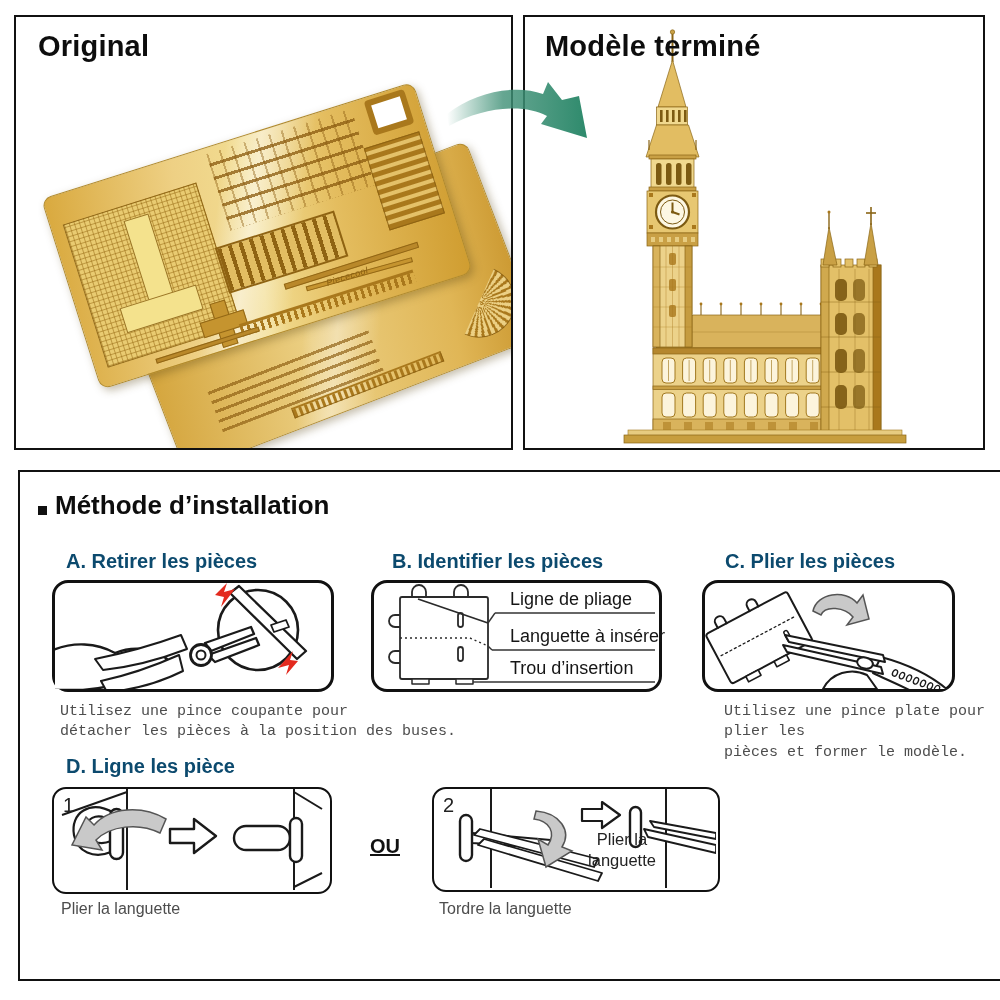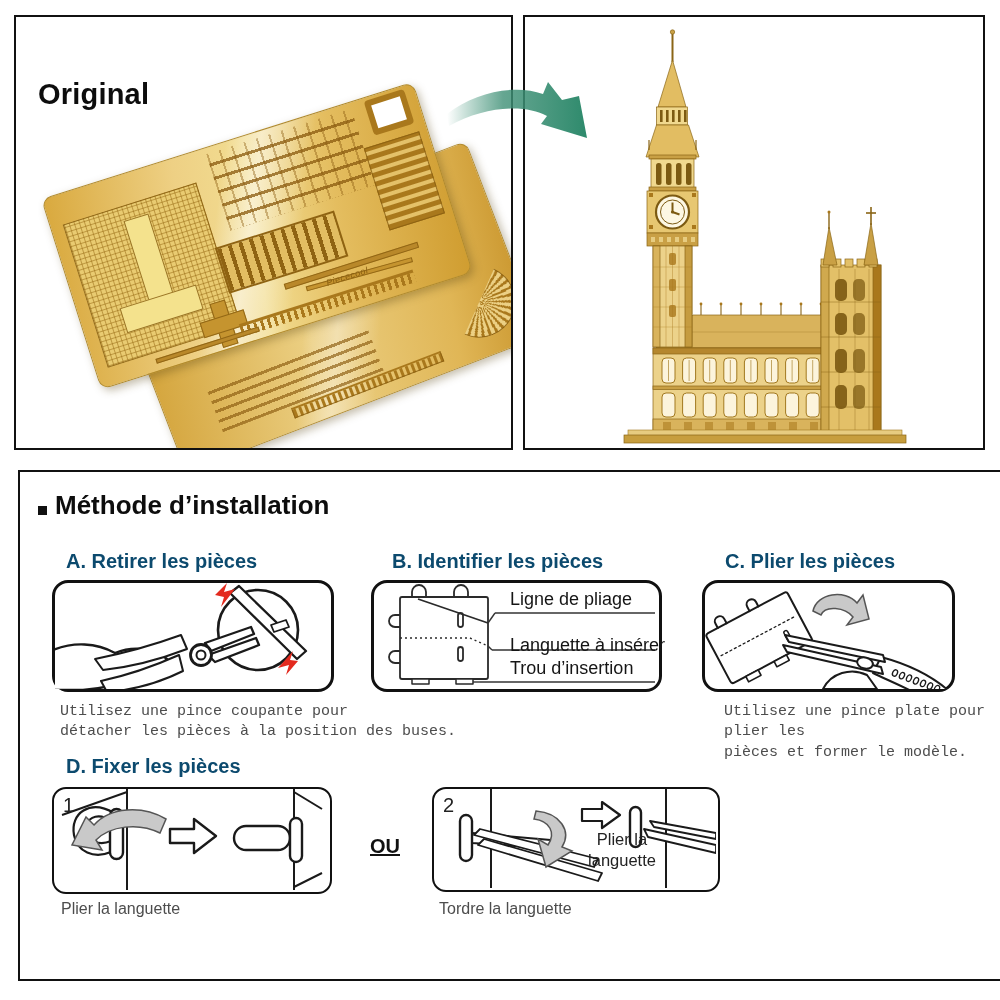--- a/index.html
+++ b/index.html
@@ -3,21 +3,21 @@
 <meta charset="utf-8">
 <style>
   * { margin:0; padding:0; box-sizing:border-box; }
   html,body { background:#fff; }
   #stage {
     position:relative; width:1000px; height:1000px; background:#fff;
     font-family:"Liberation Sans","DejaVu Sans",sans-serif; overflow:hidden;
   }
   .abs { position:absolute; }
   .panel { position:absolute; border:2px solid #111; background:#fff; }
-  .panel-title { position:absolute; font-size:29px; font-weight:bold; color:#0d0d0d; letter-spacing:.2px; white-space:nowrap;margin-top:48px; }
+  .panel-title { position:absolute; font-size:29px; font-weight:bold; color:#0d0d0d; letter-spacing:.2px; white-space:nowrap; }
 
   
   .sheet { position:absolute; border-radius:10px; border:1px solid #b08a2e;
            box-shadow:2px 4px 8px rgba(90,70,20,.35); transform-origin:0 0; }
   .sheet1 {
     left:25px; top:182px; width:390px; height:200px; transform:rotate(-17.5deg);
     background:
       linear-gradient(115deg, rgba(255,255,255,0) 40%, rgba(255,255,255,.55) 48%, rgba(255,255,255,0) 60%),
       linear-gradient(100deg,#d9a93e 0%,#eed084 32%,#f2dd92 50%,#e4bd5f 70%,#d09d30 100%);
     z-index:2;
@@ -293,20 +293,21 @@
         <g fill="#a9781c" stroke="none" opacity=".8">
           <rect x="144" y="236" width="7" height="12" rx="2"></rect>
             <rect x="144" y="262" width="7" height="12" rx="2"></rect>
           <rect x="144" y="288" width="7" height="12" rx="2"></rect>
         </g>
 
         <rect x="103" y="413" width="274" height="5.5" fill="#e7cc80" stroke="#a2791f" stroke-width=".6"></rect>
         <rect x="99" y="418" width="282" height="8" fill="#c79e3e"></rect>
       </g>
     </svg>
+    <div class="panel-title" style="left:20px; top:13px;">Modèle terminé</div>
   </div>
 
   <svg class="abs" style="left:445px; top:70px; z-index:7;" width="150" height="100" viewBox="0 0 150 100">
     <defs>
       <linearGradient id="ga" x1="0" y1="0" x2="1" y2="0">
         <stop offset="0" stop-color="#2e8a6c" stop-opacity="0"></stop>
         <stop offset=".4" stop-color="#3f9076" stop-opacity=".8"></stop>
         <stop offset="1" stop-color="#2e8a6c" stop-opacity="1"></stop>
       </linearGradient>
     </defs>
@@ -368,21 +369,21 @@
             <line x1="114" y1="40" x2="121" y2="30"></line>
               <line x1="121" y1="30" x2="281" y2="30"></line>
             <line x1="114" y1="63" x2="118" y2="67"></line>
               <line x1="118" y1="67" x2="281" y2="67"></line>
             <line x1="99" y1="99" x2="106" y2="99"></line>
               <line x1="106" y1="99" x2="281" y2="99"></line>
           </g>
         </g>
       </svg>
       <div class="blabel" style="left:136px; top:6px;">Ligne de pliage</div>
-      <div class="blabel" style="left:136px; top:52px;text-align:center;">Languette à insérer</div>
+      <div class="blabel" style="left:136px; top:43px;text-align:center;">Languette à insérer</div>
       <div class="blabel" style="left:136px; top:75px;">Trou d’insertion</div>
     </div>
 
     <div class="box" style="left:682px; width:253px;">
       <svg width="247" height="106" viewBox="0 0 247 106">
         <g fill="none" stroke="#1a1a1a" stroke-width="2" stroke-linejoin="round" stroke-linecap="round">
           <g transform="translate(55,52) rotate(-28)">
             <rect x="-48" y="-26" width="92" height="56" rx="3" fill="#fff"></rect>
             <path d="M-34,-26 v-5 a5,5 0 0 1 10,0 v5"></path>
             <path d="M2,-26 v-5 a5,5 0 0 1 10,0 v5"></path>
@@ -415,21 +416,21 @@
 
     <div class="cap" style="left:40px;">
       <div>Utilisez une pince coupante pour</div>
       <div>détacher les pièces à la position des buses.</div>
     </div>
     <div class="cap" style="left:704px;">
       <div>Utilisez une pince plate pour plier les</div>
       <div>pièces et former le modèle.</div>
     </div>
 
-    <div class="step-title" style="left:46px; top:283px;">D. Fixer les pièces</div>
+    <div class="step-title" style="left:46px; top:283px;">D. Ligne les pièce</div>
 
     <div class="dbox" style="left:32px; top:315px; width:280px; height:107px;">
       <svg class="abs" style="left:0;top:0;" width="274" height="101" viewBox="0 0 274 101">
         <g fill="none" stroke="#1a1a1a" stroke-width="2" stroke-linejoin="round">
           <line x1="73" y1="0" x2="73" y2="101"></line>
           <line x1="240" y1="0" x2="240" y2="101"></line>
           <line x1="73" y1="3" x2="8" y2="26"></line>
           <line x1="240" y1="3" x2="268" y2="20"></line>
           <line x1="240" y1="98" x2="268" y2="84"></line>
           <path d="M60,24 C36,10 16,24 20,46 C23,63 40,70 57,63 L57,52 C45,57 34,52 32,43 C30,30 42,22 58,32 Z" fill="#fff" stroke-width="2.2"></path>

